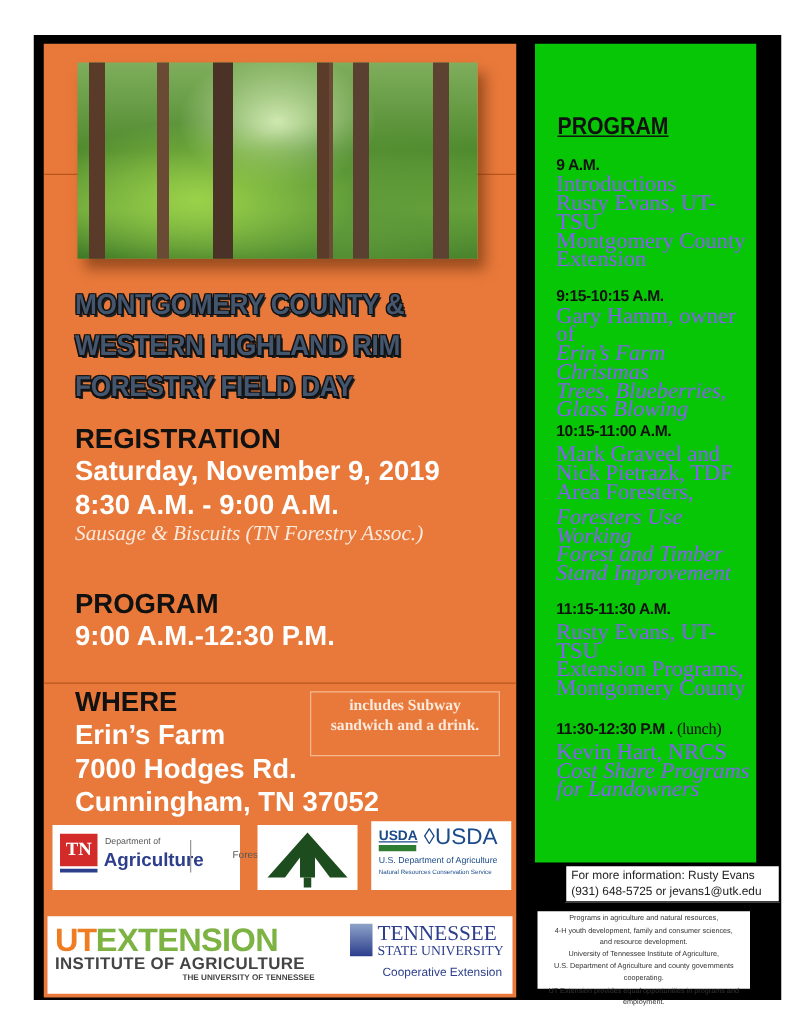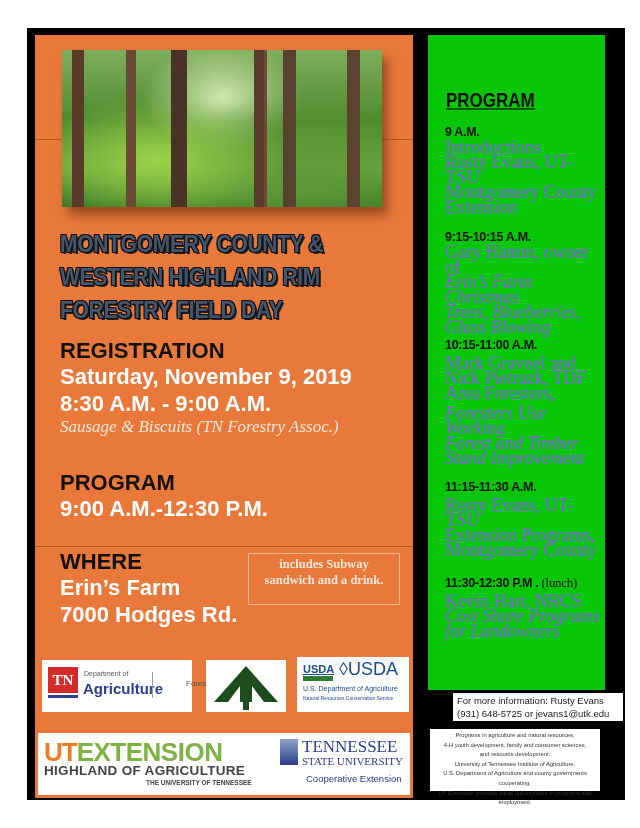--- a/index.html
+++ b/index.html
@@ -60,20 +60,21 @@
 
 <div class="block" style="top:470px">
   <div class="h-black">PROGRAM</div>
   <div class="w-bold">9:00 A.M.-12:30 P.M.</div>
 </div>
 
 <div class="block" style="top:549px">
   <div class="h-black">WHERE</div>
   <div class="w-bold">Erin’s Farm</div>
   <div class="w-bold">7000 Hodges Rd.</div>
+  <div class="w-bold">Cunningham, TN 37052</div>
 </div>
 
 <div class="lunch">
   <div>includes Subway</div>
   <div>sandwich  and a drink.</div>
 </div>
 
 <div class="logo-strip">
   <div class="logo" style="left:2px;width:150px;height:52px;">
     <div style="position:absolute;left:6px;top:7px;width:30px;height:26px;background:#d32a2a;color:#fff;font-family:'Liberation Serif',serif;font-weight:bold;font-size:15px;text-align:center;line-height:26px;">TN</div>
@@ -95,21 +96,21 @@
     <div style="position:absolute;left:42px;top:2px;font-size:18px;color:#1a4a8a;"><span>◊</span><span>USDA</span></div>
     <div style="position:absolute;left:6px;top:28px;font-size:7px;color:#1a4a8a;white-space:nowrap;">U.S. Department of Agriculture</div>
     <div style="position:absolute;left:6px;top:38px;font-size:5px;color:#1a4a8a;white-space:nowrap;">Natural Resources Conservation Service</div>
   </div>
 </div>
 
 <div class="ext-box">
   <div style="position:absolute;left:6px;top:4px;white-space:nowrap;">
     <span style="font-weight:bold;font-size:26px;color:#f07c22;letter-spacing:-1px;">UT</span><span style="font-weight:bold;font-size:26px;color:#7cb342;letter-spacing:-0.5px;">EXTENSION</span>
   </div>
-  <div style="position:absolute;left:6px;top:30px;font-size:13.5px;font-weight:bold;color:#444;white-space:nowrap;letter-spacing:0.3px;">HIGHLAND OF AGRICULTURE</div>
+  <div style="position:absolute;left:6px;top:30px;font-size:13.5px;font-weight:bold;color:#444;white-space:nowrap;letter-spacing:0.3px;">INSTITUTE OF AGRICULTURE</div>
   <div style="position:absolute;left:108px;top:46px;font-size:6.5px;font-weight:bold;color:#444;white-space:nowrap;">THE UNIVERSITY OF TENNESSEE</div>
   <div style="position:absolute;left:242px;top:6px;width:18px;height:26px;background:linear-gradient(180deg,#8ea3c9,#2c3e8c);"></div>
   <div style="position:absolute;left:264px;top:4px;font-family:'Liberation Serif',serif;font-size:17px;color:#2c3e8c;white-space:nowrap;">TENNESSEE</div>
   <div style="position:absolute;left:264px;top:22px;font-family:'Liberation Serif',serif;font-size:11px;color:#2c3e8c;white-space:nowrap;">STATE UNIVERSITY</div>
   <div style="position:absolute;left:268px;top:40px;font-size:9.5px;color:#2c3e8c;white-space:nowrap;">Cooperative Extension</div>
 </div>
 
 <div class="green"></div>
 <div class="g-head">PROGRAM</div>
 

